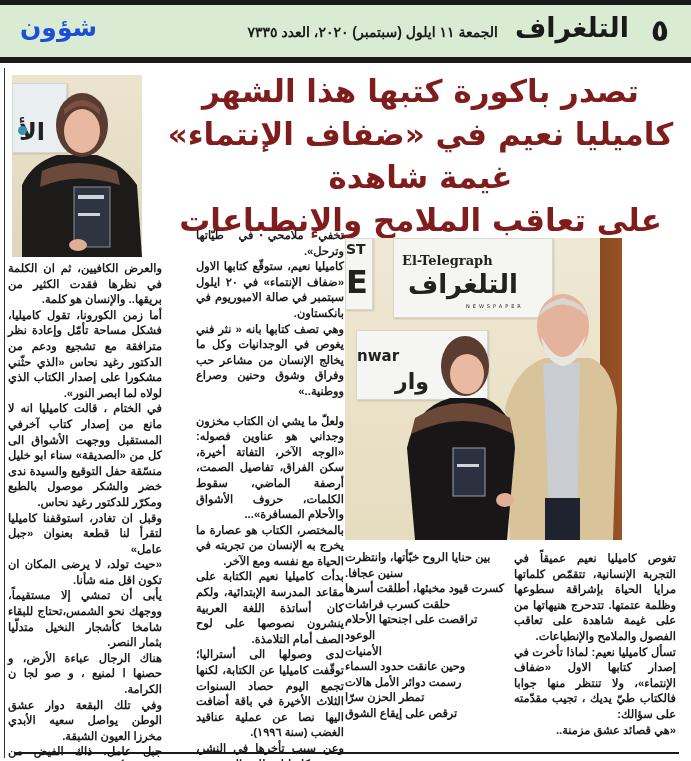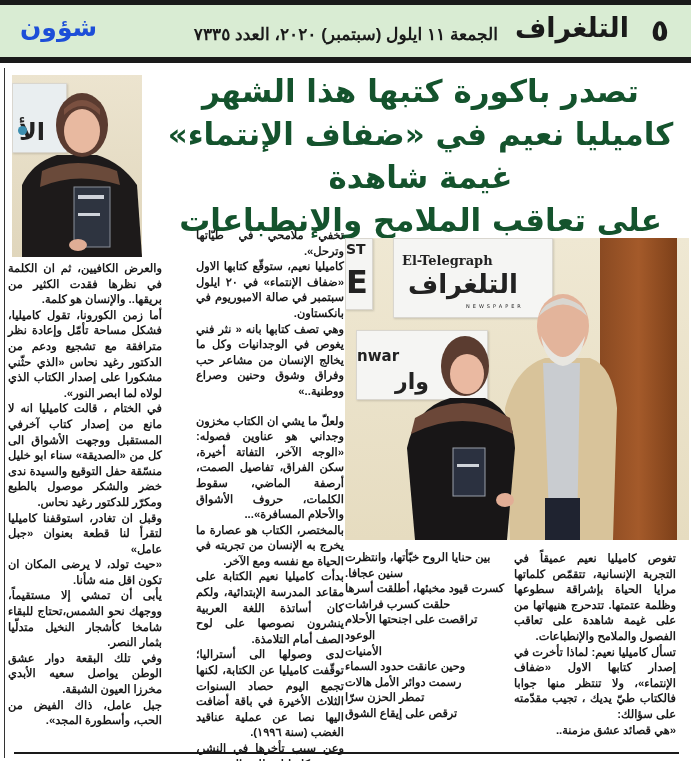--- a/index.html
+++ b/index.html
@@ -3,36 +3,36 @@
 <meta charset="utf-8">
 <style>
   * { box-sizing: border-box; margin: 0; padding: 0; }
   html, body { width: 691px; height: 761px; background: #ffffff; overflow: hidden; }
   body { font-family: "DejaVu Sans", sans-serif; color: #111; position: relative; }
 
   .top-rule { position: absolute; left: 0; top: 0; width: 691px; height: 5px; background: #1a1a1a; }
   .masthead { position: absolute; left: 0; top: 5px; width: 691px; height: 52px; background: #d9ecd3; direction: rtl; }
   .mast-page { position: absolute; right: 22px; top: 8px; font-size: 30px; font-weight: bold; color: #1a1a1a; font-family: "DejaVu Sans", sans-serif; }
   .mast-logo { position: absolute; right: 62px; top: 7px; font-size: 27px; font-weight: bold; color: #1a1a1a; letter-spacing: -1px; font-family: "DejaVu Sans", sans-serif; }
-  .mast-date { position: absolute; right: 193px; top: 19px; font-size: 17px; font-weight: bold; color: #1a1a1a; font-family: "Liberation Sans", sans-serif; text-align: center; }
+  .mast-date { position: absolute; right: 193px; top: 19px; font-size: 14px; font-weight: bold; color: #1a1a1a; font-family: "Liberation Sans", sans-serif; text-align: center; }
   .mast-section { position: absolute; left: 20px; top: 8px; font-size: 25px; font-weight: bold; color: #1d4ed8; font-family: "DejaVu Sans", sans-serif; }
   .mid-rule { position: absolute; left: 0; top: 57px; width: 691px; height: 6px; background: #1a1a1a; }
 
   .side-rule { position: absolute; left: 4px; top: 68px; width: 1px; height: 690px; background: #333; }
   .bottom-rule { position: absolute; left: 14px; top: 752px; width: 665px; height: 2px; background: #1a1a1a; }
 
-  .headline { position: absolute; left: 150px; top: 70px; width: 541px; direction: rtl; text-align: center; color: #14532d; font-weight: bold; font-family: "DejaVu Sans", sans-serif; }
+  .headline { position: absolute; left: 150px; top: 70px; width: 541px; direction: rtl; text-align: center; color: #7f1d1d; font-weight: bold; font-family: "DejaVu Sans", sans-serif; }
   .headline .l1 { display: block; font-size: 31px; line-height: 43px; }
   .headline .l2 { display: block; font-size: 31px; line-height: 43px; }
   .headline .l3 { display: block; font-size: 31px; line-height: 43px; }
 
   
   .photo { position: absolute; overflow: hidden; }
   .photo-portrait { left: 12px; top: 75px; width: 130px; height: 182px; background: #e9e1cf; }
-  .photo-group { left: 345px; top: 238px; width: 344px; height: 302px; background: #4c1d95; }
+  .photo-group { left: 345px; top: 238px; width: 277px; height: 302px; background: #4c1d95; }
 
   .col { position: absolute; direction: rtl; text-align: justify; font-family: "Liberation Sans", sans-serif; font-weight: bold; font-size: 11.4px; line-height: 15.6px; color: #1a1a1a; }
   .col p { margin-bottom: 0; }
   .col-left { left: 8px; top: 261px; width: 154px; }
   .col-mid { left: 196px; top: 228px; width: 148px; }
   .col-poem { left: 345px; top: 550px; width: 160px; text-align: left; }
   .col-right { left: 514px; top: 551px; width: 162px; }
 
   
   .wall { position: absolute; inset: 0; background: linear-gradient(180deg, #efe8d3 0%, #e6dcc0 100%); }
@@ -146,17 +146,18 @@
   <p>وعن سبب تأخرها في النشر، عزت كاميليا ذلك الى عدم ارتياحها للأجواء التي كانت تسود الأوساط الثقافية، عدا أنها لم تتلق الدعم</p>
 </div>
 
 <div class="col col-left">
   <p>والعرض الكافيين، ثم ان الكلمة في نظرها فقدت الكثير من بريقها.. والإنسان هو كلمة.</p>
   <p>أما زمن الكورونا، تقول كاميليا، فشكل مساحة تأمّل وإعادة نظر مترافقة مع تشجيع ودعم من الدكتور رغيد نحاس «الذي حثّني مشكورا على إصدار الكتاب الذي لولاه لما ابصر النور».</p>
   <p>في الختام ، قالت كاميليا انه لا مانع من إصدار كتاب آخرفي المستقبل ووجهت الأشواق الى كل من «الصديقة» سناء ابو خليل منسّقة حفل التوقيع والسيدة ندى خضر والشكر موصول بالطبع ومكرّر للدكتور رغيد نحاس.</p>
   <p>وقبل ان تغادر، استوقفنا كاميليا لتقرأ لنا قطعة بعنوان «جبل عامل»</p>
   <p>«حيث تولد، لا يرضى المكان ان تكون اقل منه شأنا.</p>
   <p>يأبى أن تمشي إلا مستقيماً، ووجهك نحو الشمس،تحتاج للبقاء شامخا كأشجار النخيل متدلّيا بثمار النصر.</p>
+  <p>هناك الرجال عباءة الأرض، و حصنها ا لمنيع ، و صو لجا ن الكرامة.</p>
   <p>وفي تلك البقعة دوار عشق الوطن يواصل سعيه الأبدي مخرزا العيون الشبقة.</p>
   <p>جبل عامل، ذاك الفيض من الحب، وأسطورة المجد».</p>
 </div>
 
 <div class="bottom-rule"></div>
 
 </body></html>

